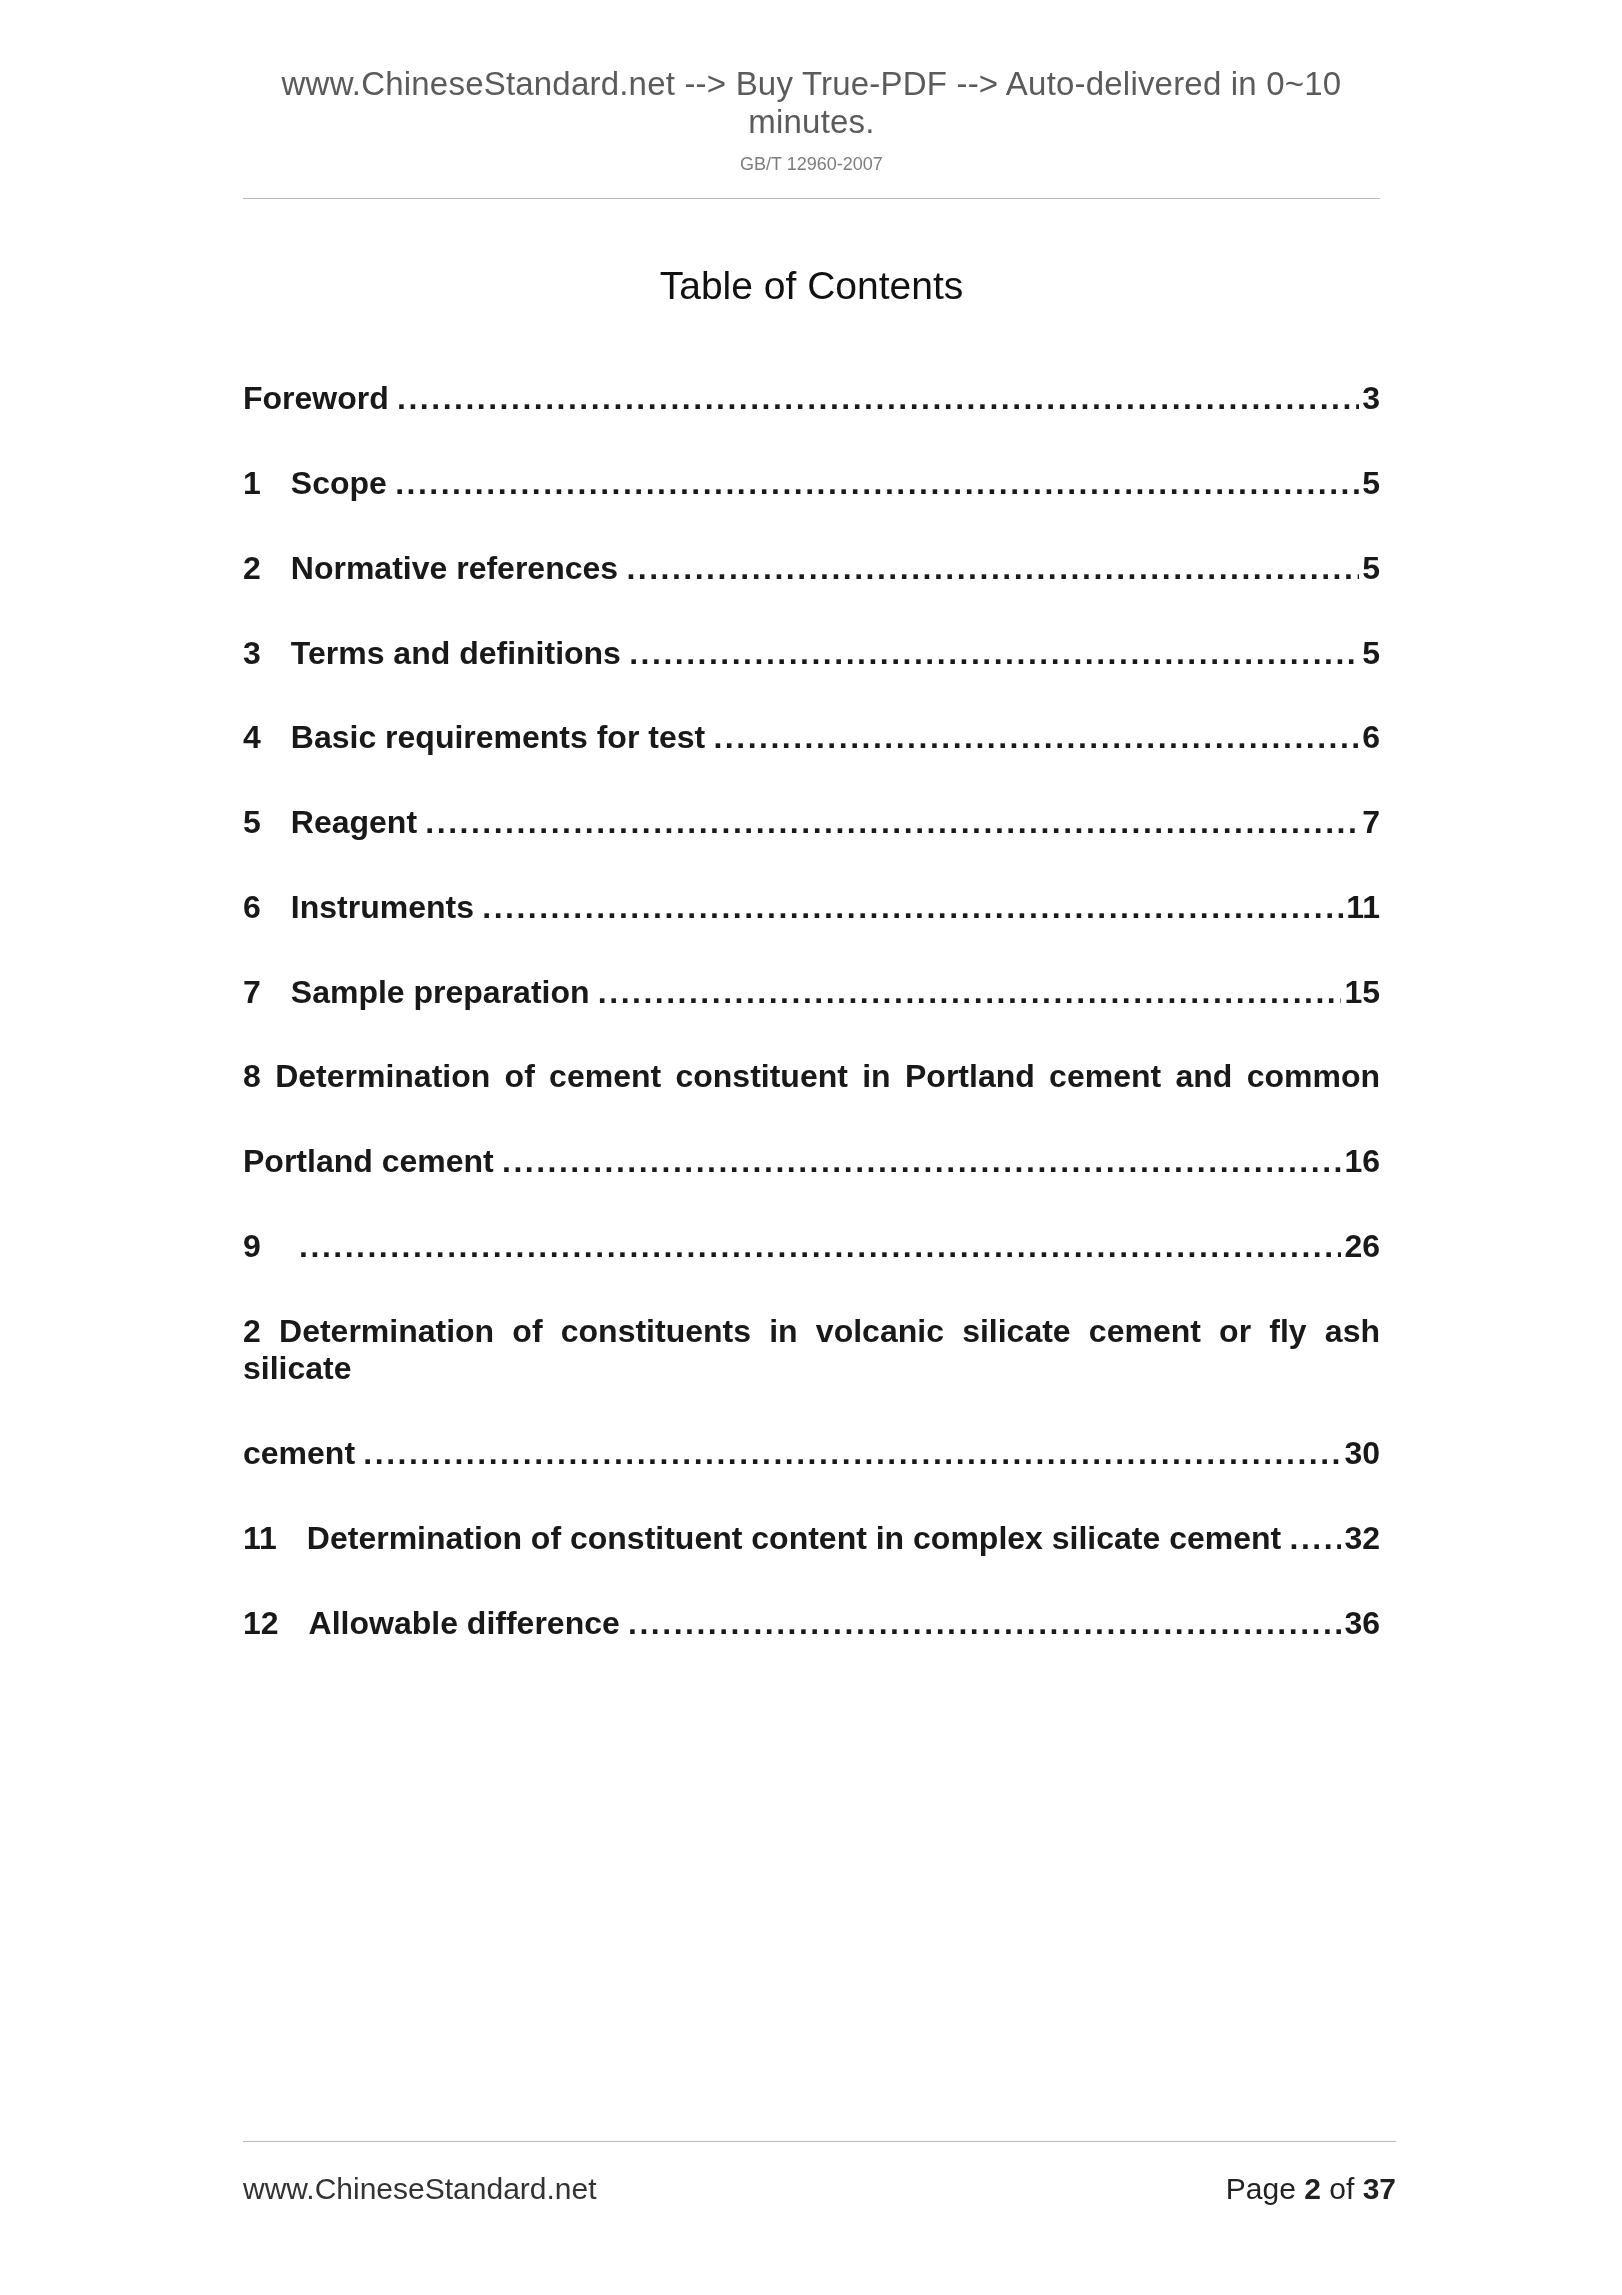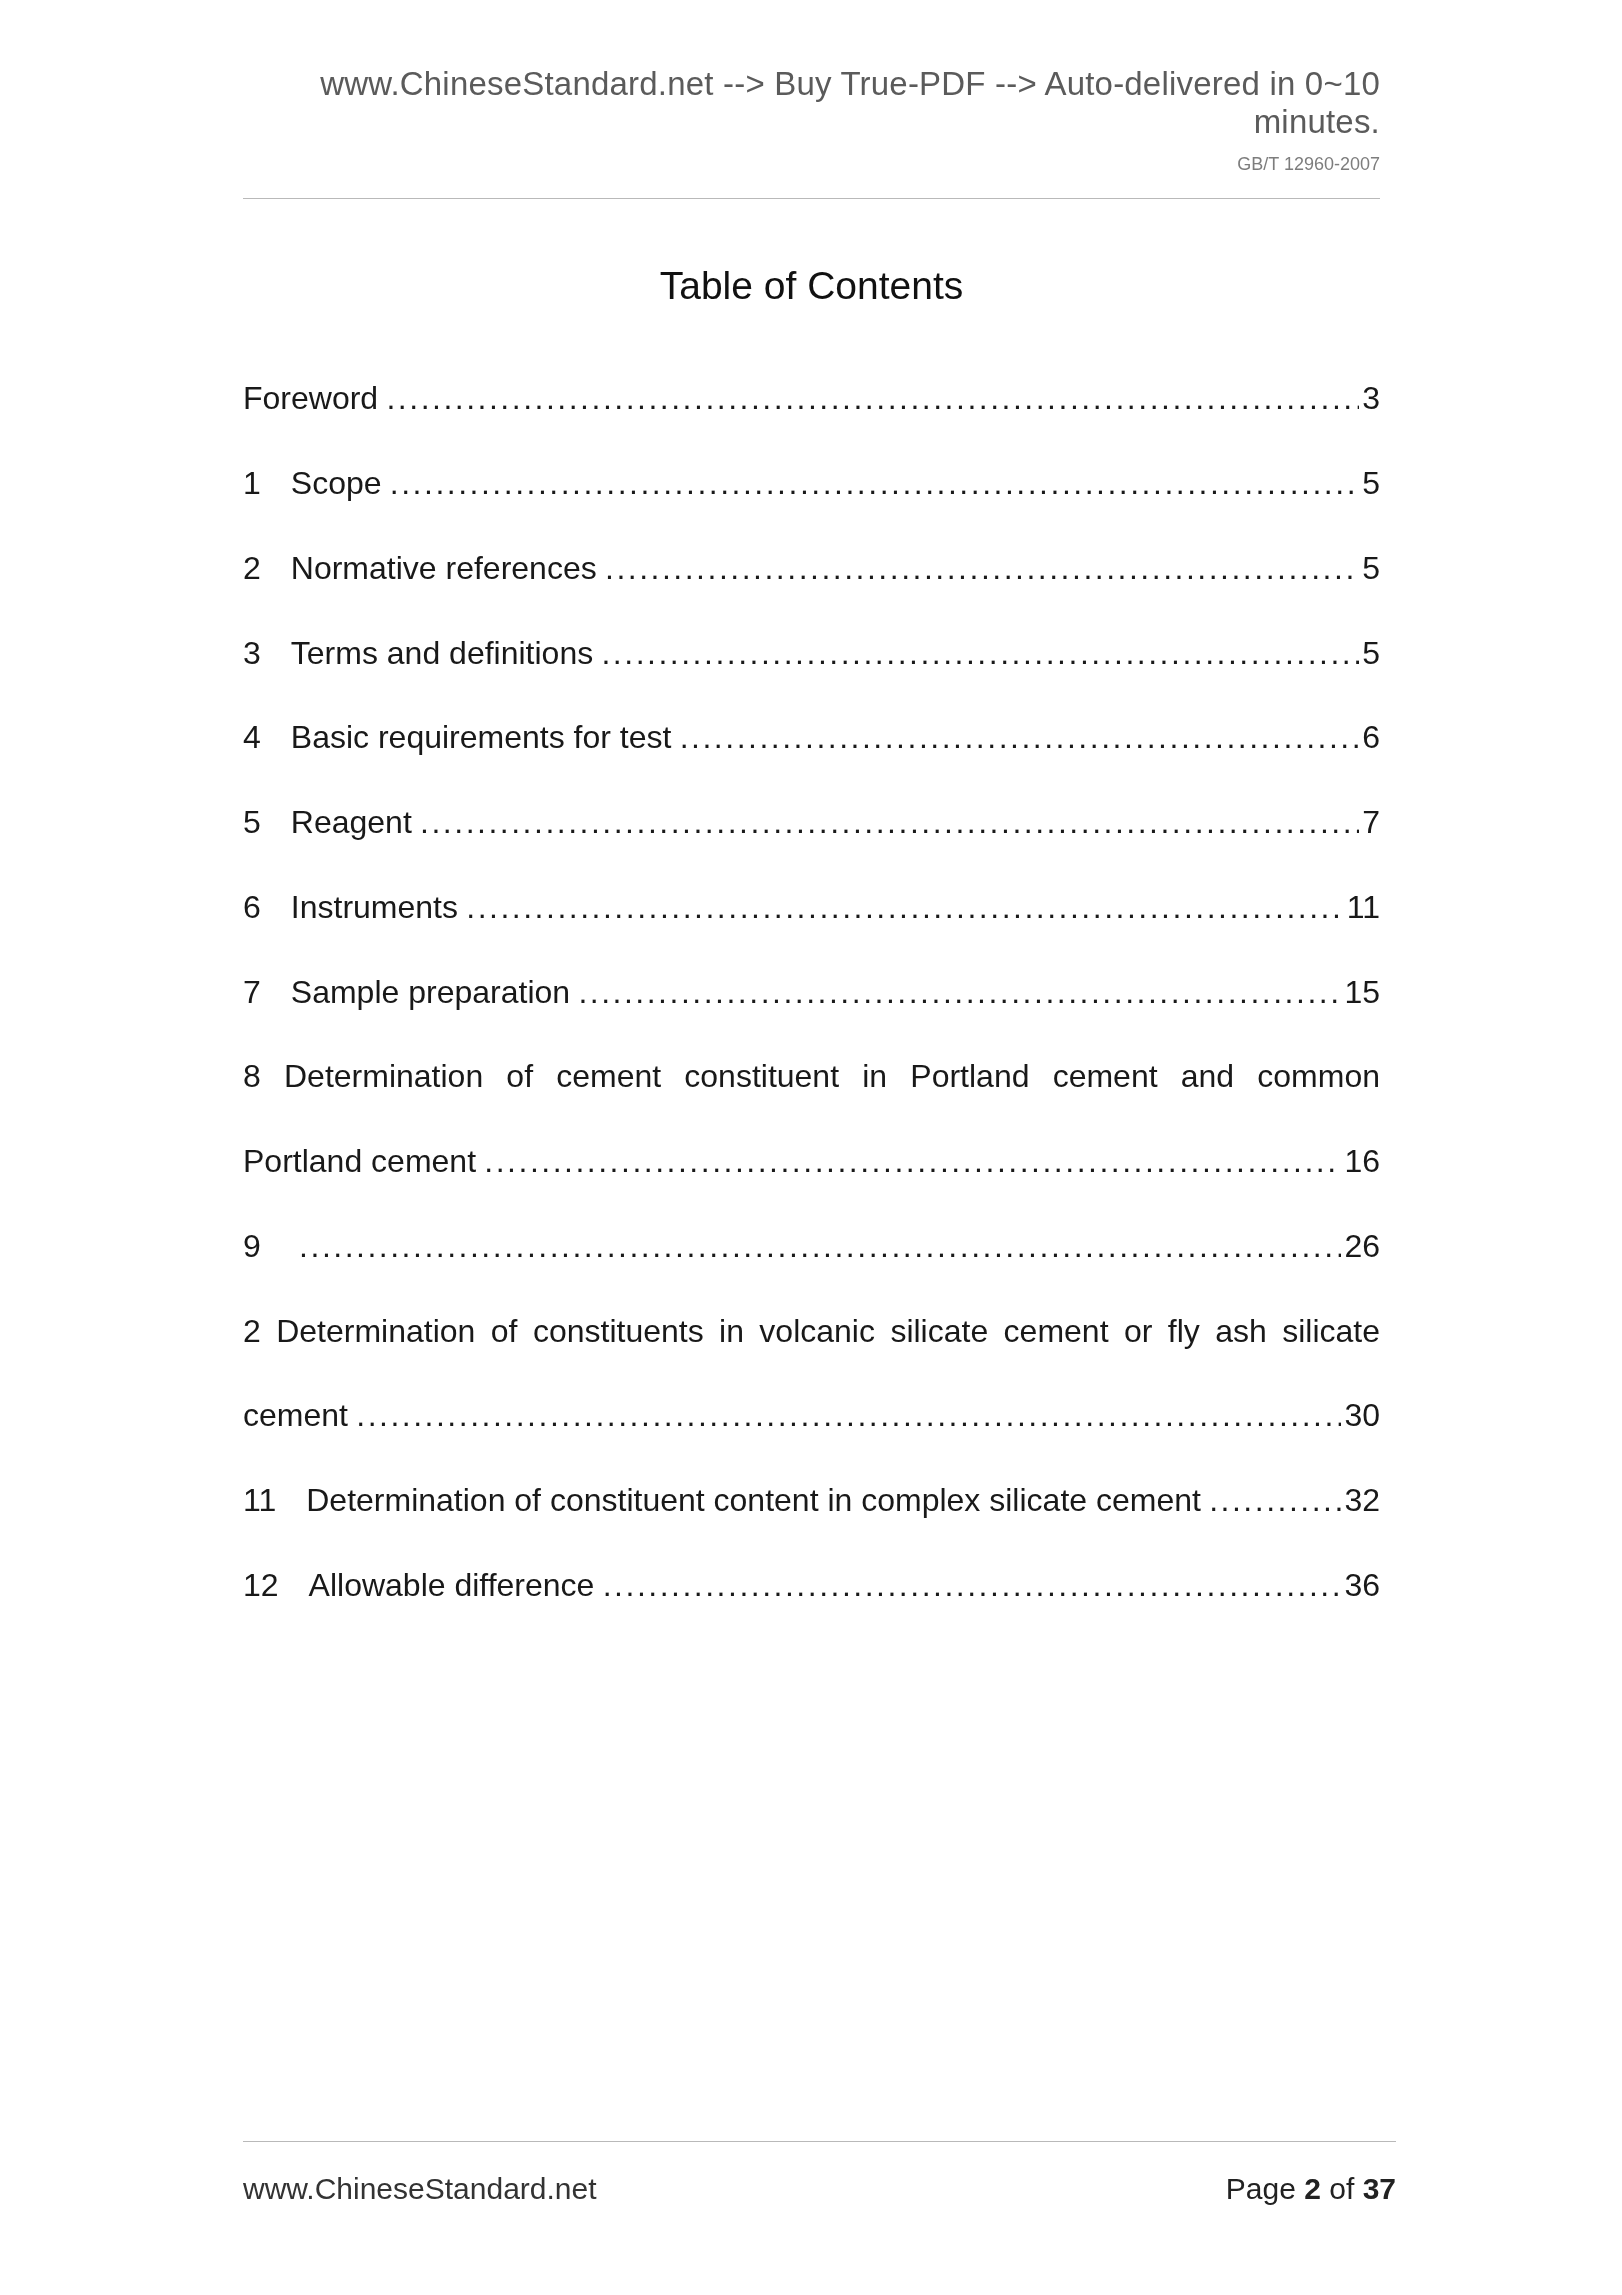--- a/index.html
+++ b/index.html
@@ -11,36 +11,36 @@
     width: 1623px;
     height: 2295px;
     background: #ffffff;
     margin: 0 auto;
     overflow: hidden;
   }
 
   .content { padding: 0 243px; }
 
   
-  .header { padding-top: 65px; text-align: right; }
+  .header { padding-top: 65px; text-align: center; }
   .header-line1 { font-size: 33px; color: #5b5b5b; letter-spacing: 0.2px; }
   .header-line2 { font-size: 18px; color: #7d7d7d; margin-top: 13.3px; }
   .header-rule { border: none; border-top: 1.7px solid #b9b9b9; margin-top: 23px; }
 
   
   .doc-title {
     text-align: center;
     font-size: 39px;
     font-weight: normal;
     color: #111111;
     margin-top: 65px;
   }
 
   
-  .toc { margin-top: 72px; }
+  .toc { margin-top: 72px; font-weight: bold; }
 
   .toc-row {
     display: flex;
     align-items: baseline;
     font-size: 32px;
     color: #191919;
     margin-bottom: 47px;
     line-height: 1.18;
   }
   .toc-row .num { margin-right: 30px; white-space: nowrap; }

